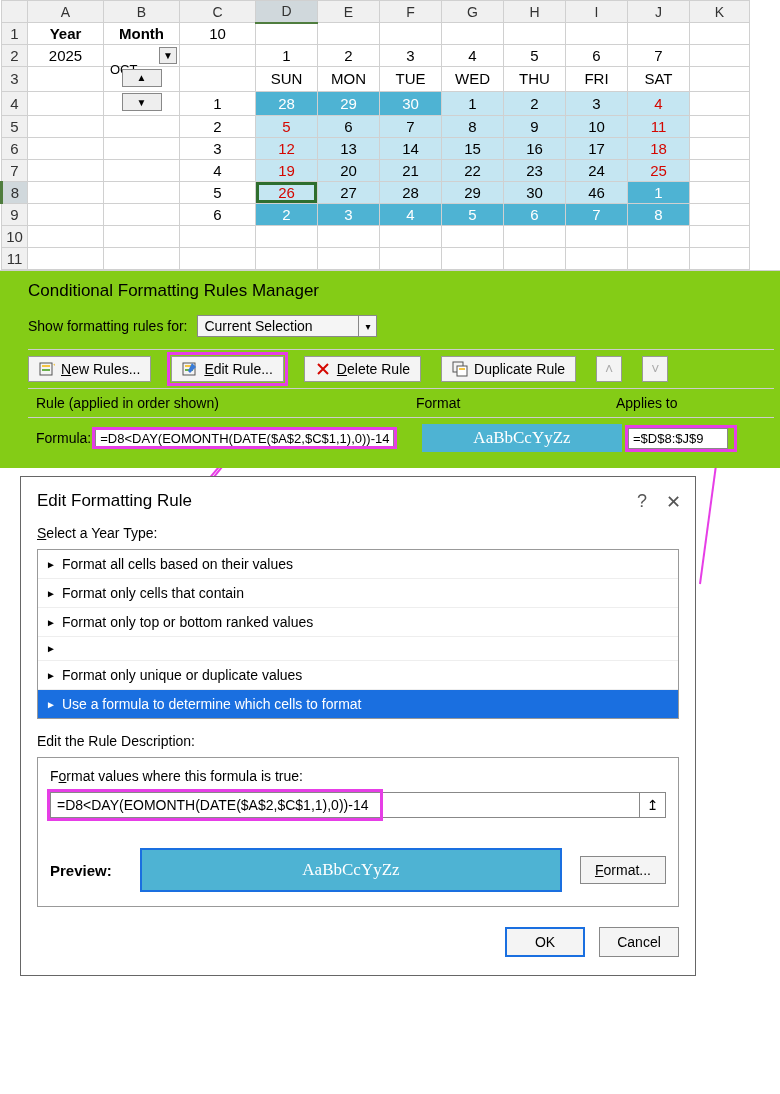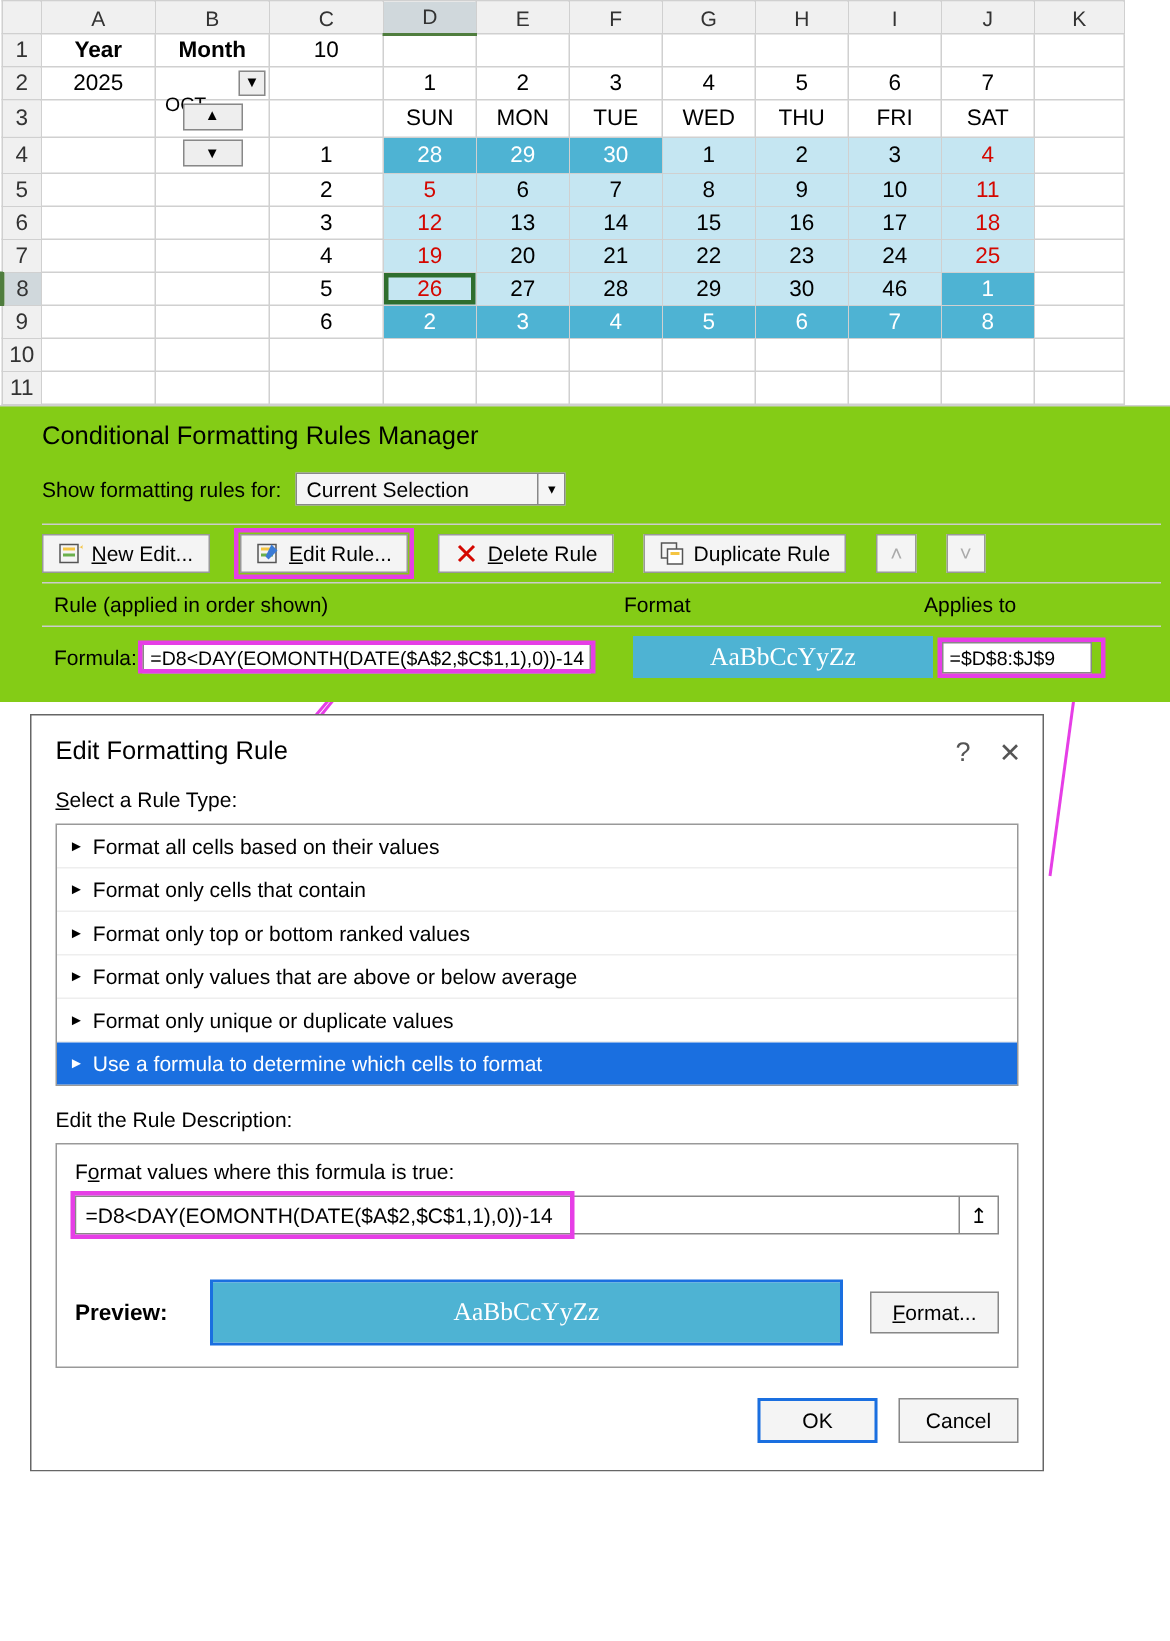--- a/index.html
+++ b/index.html
@@ -273,21 +273,21 @@
     </span>
   </div>
   <div class="toolbar">
     <button class="tbtn">
       <svg viewBox="0 0 16 16">
           <rect x="1" y="2" width="12" height="12" fill="none" stroke="#555"></rect>
           <rect x="3" y="4" width="8" height="2" fill="#f5c542"></rect>
           <rect x="3" y="8" width="8" height="2" fill="#6ab04c"></rect>
           <text x="13" y="7" font-size="9" fill="#f5c542">✦</text>
         </svg>
-      <span class="underline-first">New Edit...</span>
+      <span class="underline-first">New Rules...</span>
     </button>
     <span style="position:relative; display:inline-block;">
       <button class="tbtn">
         <svg viewBox="0 0 16 16">
             <rect x="1" y="2" width="12" height="12" fill="none" stroke="#555"></rect>
             <rect x="3" y="4" width="8" height="2" fill="#f5c542"></rect>
             <rect x="3" y="8" width="8" height="2" fill="#6ab04c"></rect>
             <path d="M10 2 L14 6 L8 12 L6 10 Z" fill="#3a7bd5"></path>
           </svg>
         <span class="underline-first">Edit Rule...</span>
@@ -336,37 +336,36 @@
       <span class="pink-out" style="left:-3px; top:-3px; width:112px; bottom:-3px;"></span>
     </div>
   </div>
 </div>
 
 <div class="dialog">
   <div class="dlg-title">Edit Formatting Rule</div>
   <span class="dlg-help">?</span>
   <span class="dlg-close">✕</span>
 
-  <div class="subhdr underline-first">Select a Rule Type:</div>
+  <div class="subhdr underline-first">Select a Year Type:</div>
   <div class="rulelist" id="rulelist">
       <div class="item ">
         <span class="arrow-r">►</span>
         <span>Format all cells based on their values</span>
       </div>
       <div class="item ">
         <span class="arrow-r">►</span>
         <span>Format only cells that contain</span>
       </div>
       <div class="item ">
         <span class="arrow-r">►</span>
         <span>Format only top or bottom ranked values</span>
       </div>
       <div class="item ">
         <span class="arrow-r">►</span>
-        <span>Format only values that are above or below average</span>
       </div>
       <div class="item ">
         <span class="arrow-r">►</span>
         <span>Format only unique or duplicate values</span>
       </div>
       <div class="item sel">
         <span class="arrow-r">►</span>
         <span>Use a formula to determine which cells to format</span>
       </div>
     </div>

